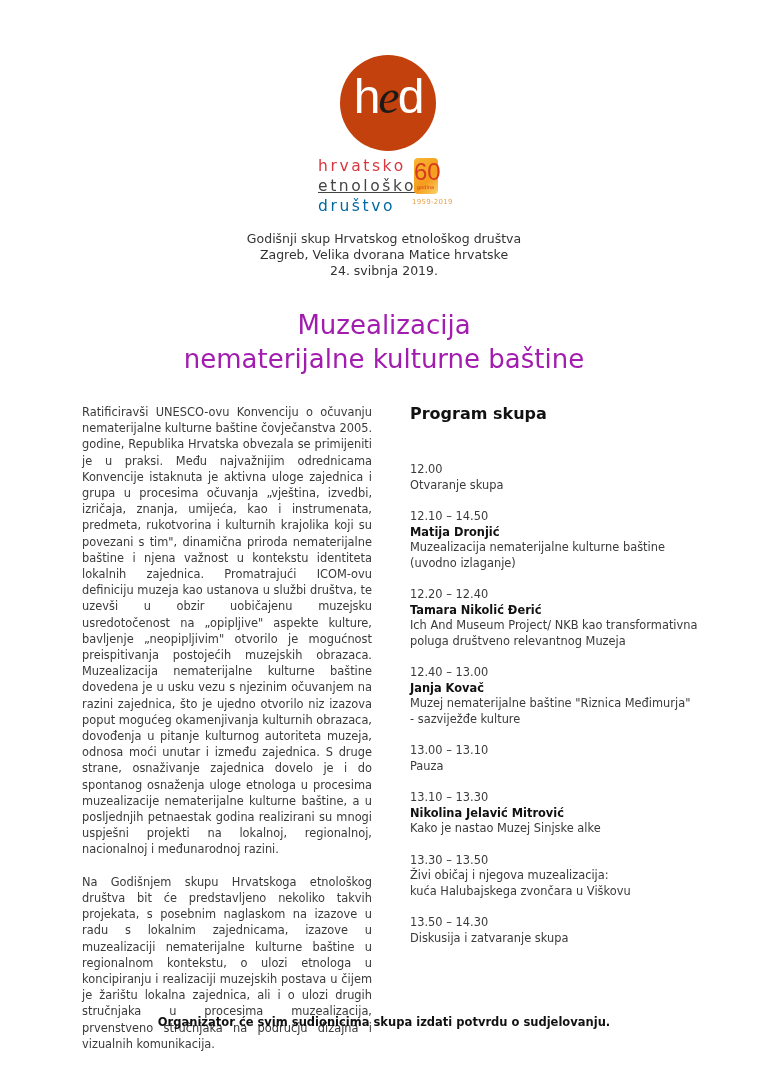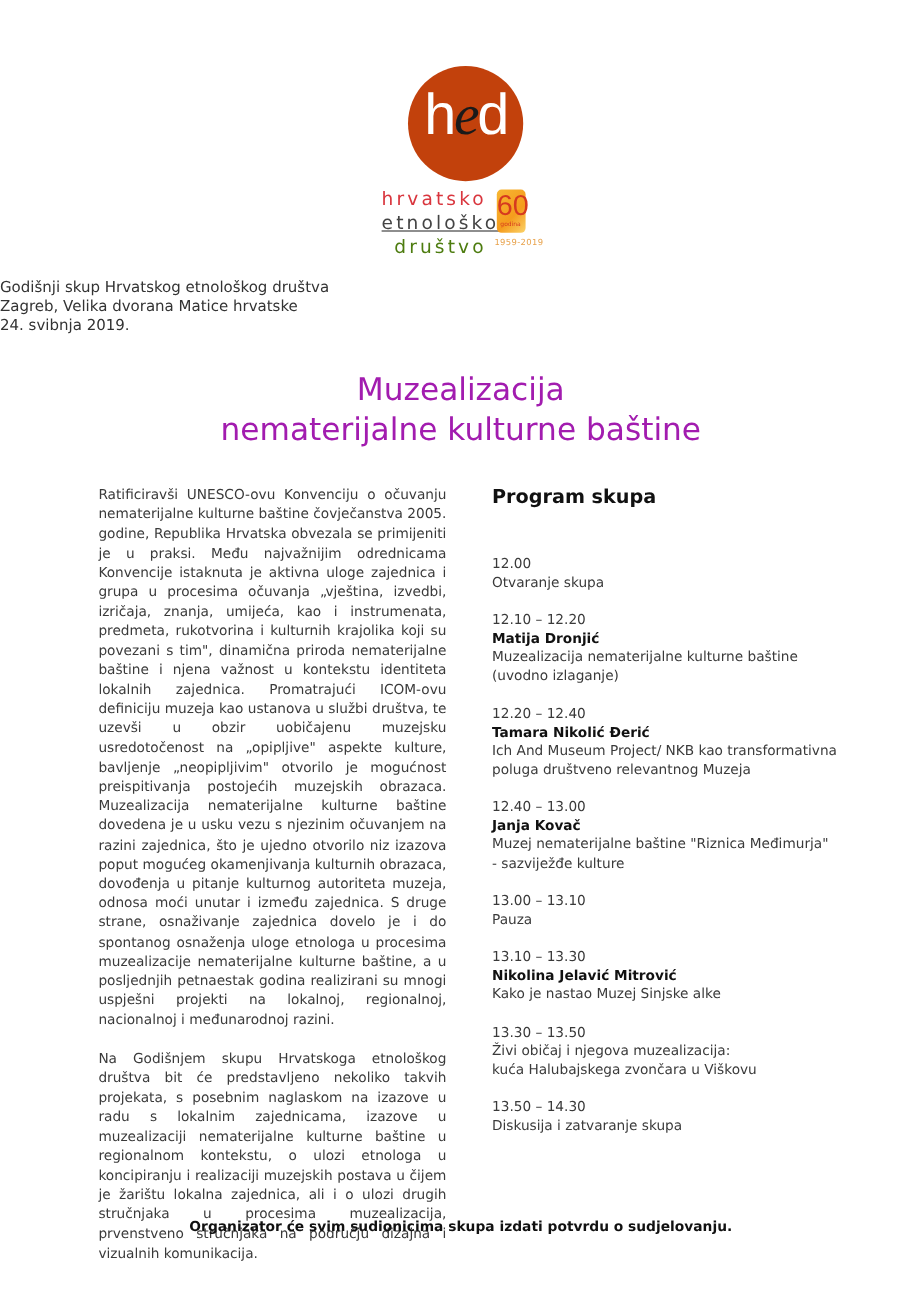--- a/index.html
+++ b/index.html
@@ -5,27 +5,27 @@
   html, body { margin: 0; padding: 0; background: #ffffff; }
   body { width: 768px; height: 1086px; position: relative; overflow: hidden;
          font-family: "DejaVu Sans", "Liberation Sans", sans-serif; color: #3a3a3a; }
   .logo { position: absolute; left: 340px; top: 55px; width: 96px; height: 96px; border-radius: 50%; background: #c2410c; text-decoration: underline; }
   .logo-text { position: absolute; left: 0; right: 0; top: 18px; text-align: center; font-family: "Liberation Sans", sans-serif;
                font-size: 48px; color: #fff; letter-spacing: -2px; font-weight: 300; line-height: 48px; }
   .logo-text .e { color: #1a1a1a; font-style: italic; font-family: "Liberation Serif", serif; }
   .org { position: absolute; left: 318px; top: 156px; font-family: "DejaVu Sans", sans-serif; font-size: 15.5px; letter-spacing: 2.6px; line-height: 20px; }
   .org .l1 { color: #d9363e; }
   .org .l2 { color: #444; text-decoration: underline; }
-  .org .l3 { color: #4d7c0f; text-align: center; }
+  .org .l3 { color: #0369a1; }
   .badge { position: absolute; left: 414px; top: 158px; width: 24px; height: 36px; border-radius: 4px;
            background: linear-gradient(135deg, #f7b733 0%, #f59c1d 60%, #fbd36a 100%); }
   .badge .num { position: absolute; left: 0; right: 0; top: 0; text-align: center; color: #d63a1f; font-size: 24px; font-family: "Liberation Sans", sans-serif; line-height: 28px; }
   .badge .god { position: absolute; right: 4px; top: 26px; color: #d63a1f; font-size: 5px; }
   .years { position: absolute; left: 412px; top: 198px; font-size: 7px; color: #e8a24b; letter-spacing: 0.3px; }
-  .meta { position: absolute; left: 0; right: 0; top: 231px; text-align: left; font-size: 12.5px; line-height: 16px; color: #333; }
+  .meta { position: absolute; left: 0; right: 0; top: 231px; text-align: center; font-size: 12.5px; line-height: 16px; color: #333; }
   .title { position: absolute; left: 0; right: 0; top: 308px; text-align: center; font-size: 26px; line-height: 34px; color: #a21caf; font-weight: 500; }
   .intro { position: absolute; left: 82px; top: 404px; width: 290px; font-size: 11.4px; line-height: 16.2px; text-align: justify; color: #3a3a3a; }
   .intro p { margin: 0 0 16px 0; }
   .program { position: absolute; left: 395px; top: 404px; width: 320px; color: #3a3a3a; font-size: 11.4px; line-height: 15.5px; margin-left: 15px; }
   .program h2 { margin: 0 0 38px 0; font-size: 16px; font-weight: 600; color: #111; line-height: 20px; }
   .item { margin-bottom: 16px; }
   .item .t, .item .d { display: block; }
   .item .s { display: block; font-weight: bold; color: #111; }
   .footer { position: absolute; left: 0; right: 0; top: 1015px; text-align: center; font-size: 11.5px; font-weight: bold; color: #111; }
 </style>
@@ -65,21 +65,21 @@
 </div>
 
 <div class="program">
   <h2>Program skupa</h2>
 
   <div class="item">
     <span class="t">12.00</span>
     <span class="d">Otvaranje skupa</span>
   </div>
   <div class="item">
-    <span class="t">12.10 – 12.20</span>
+    <span class="t">12.10 – 14.50</span>
     <span class="s">Matija Dronjić</span>
     <span class="d">Muzealizacija nematerijalne kulturne baštine</span>
     <span class="d">(uvodno izlaganje)</span>
   </div>
   <div class="item">
     <span class="t">12.20 – 12.40</span>
     <span class="s">Tamara Nikolić Đerić</span>
     <span class="d">Ich And Museum Project/ NKB kao transformativna</span>
     <span class="d">poluga društveno relevantnog Muzeja</span>
   </div>

